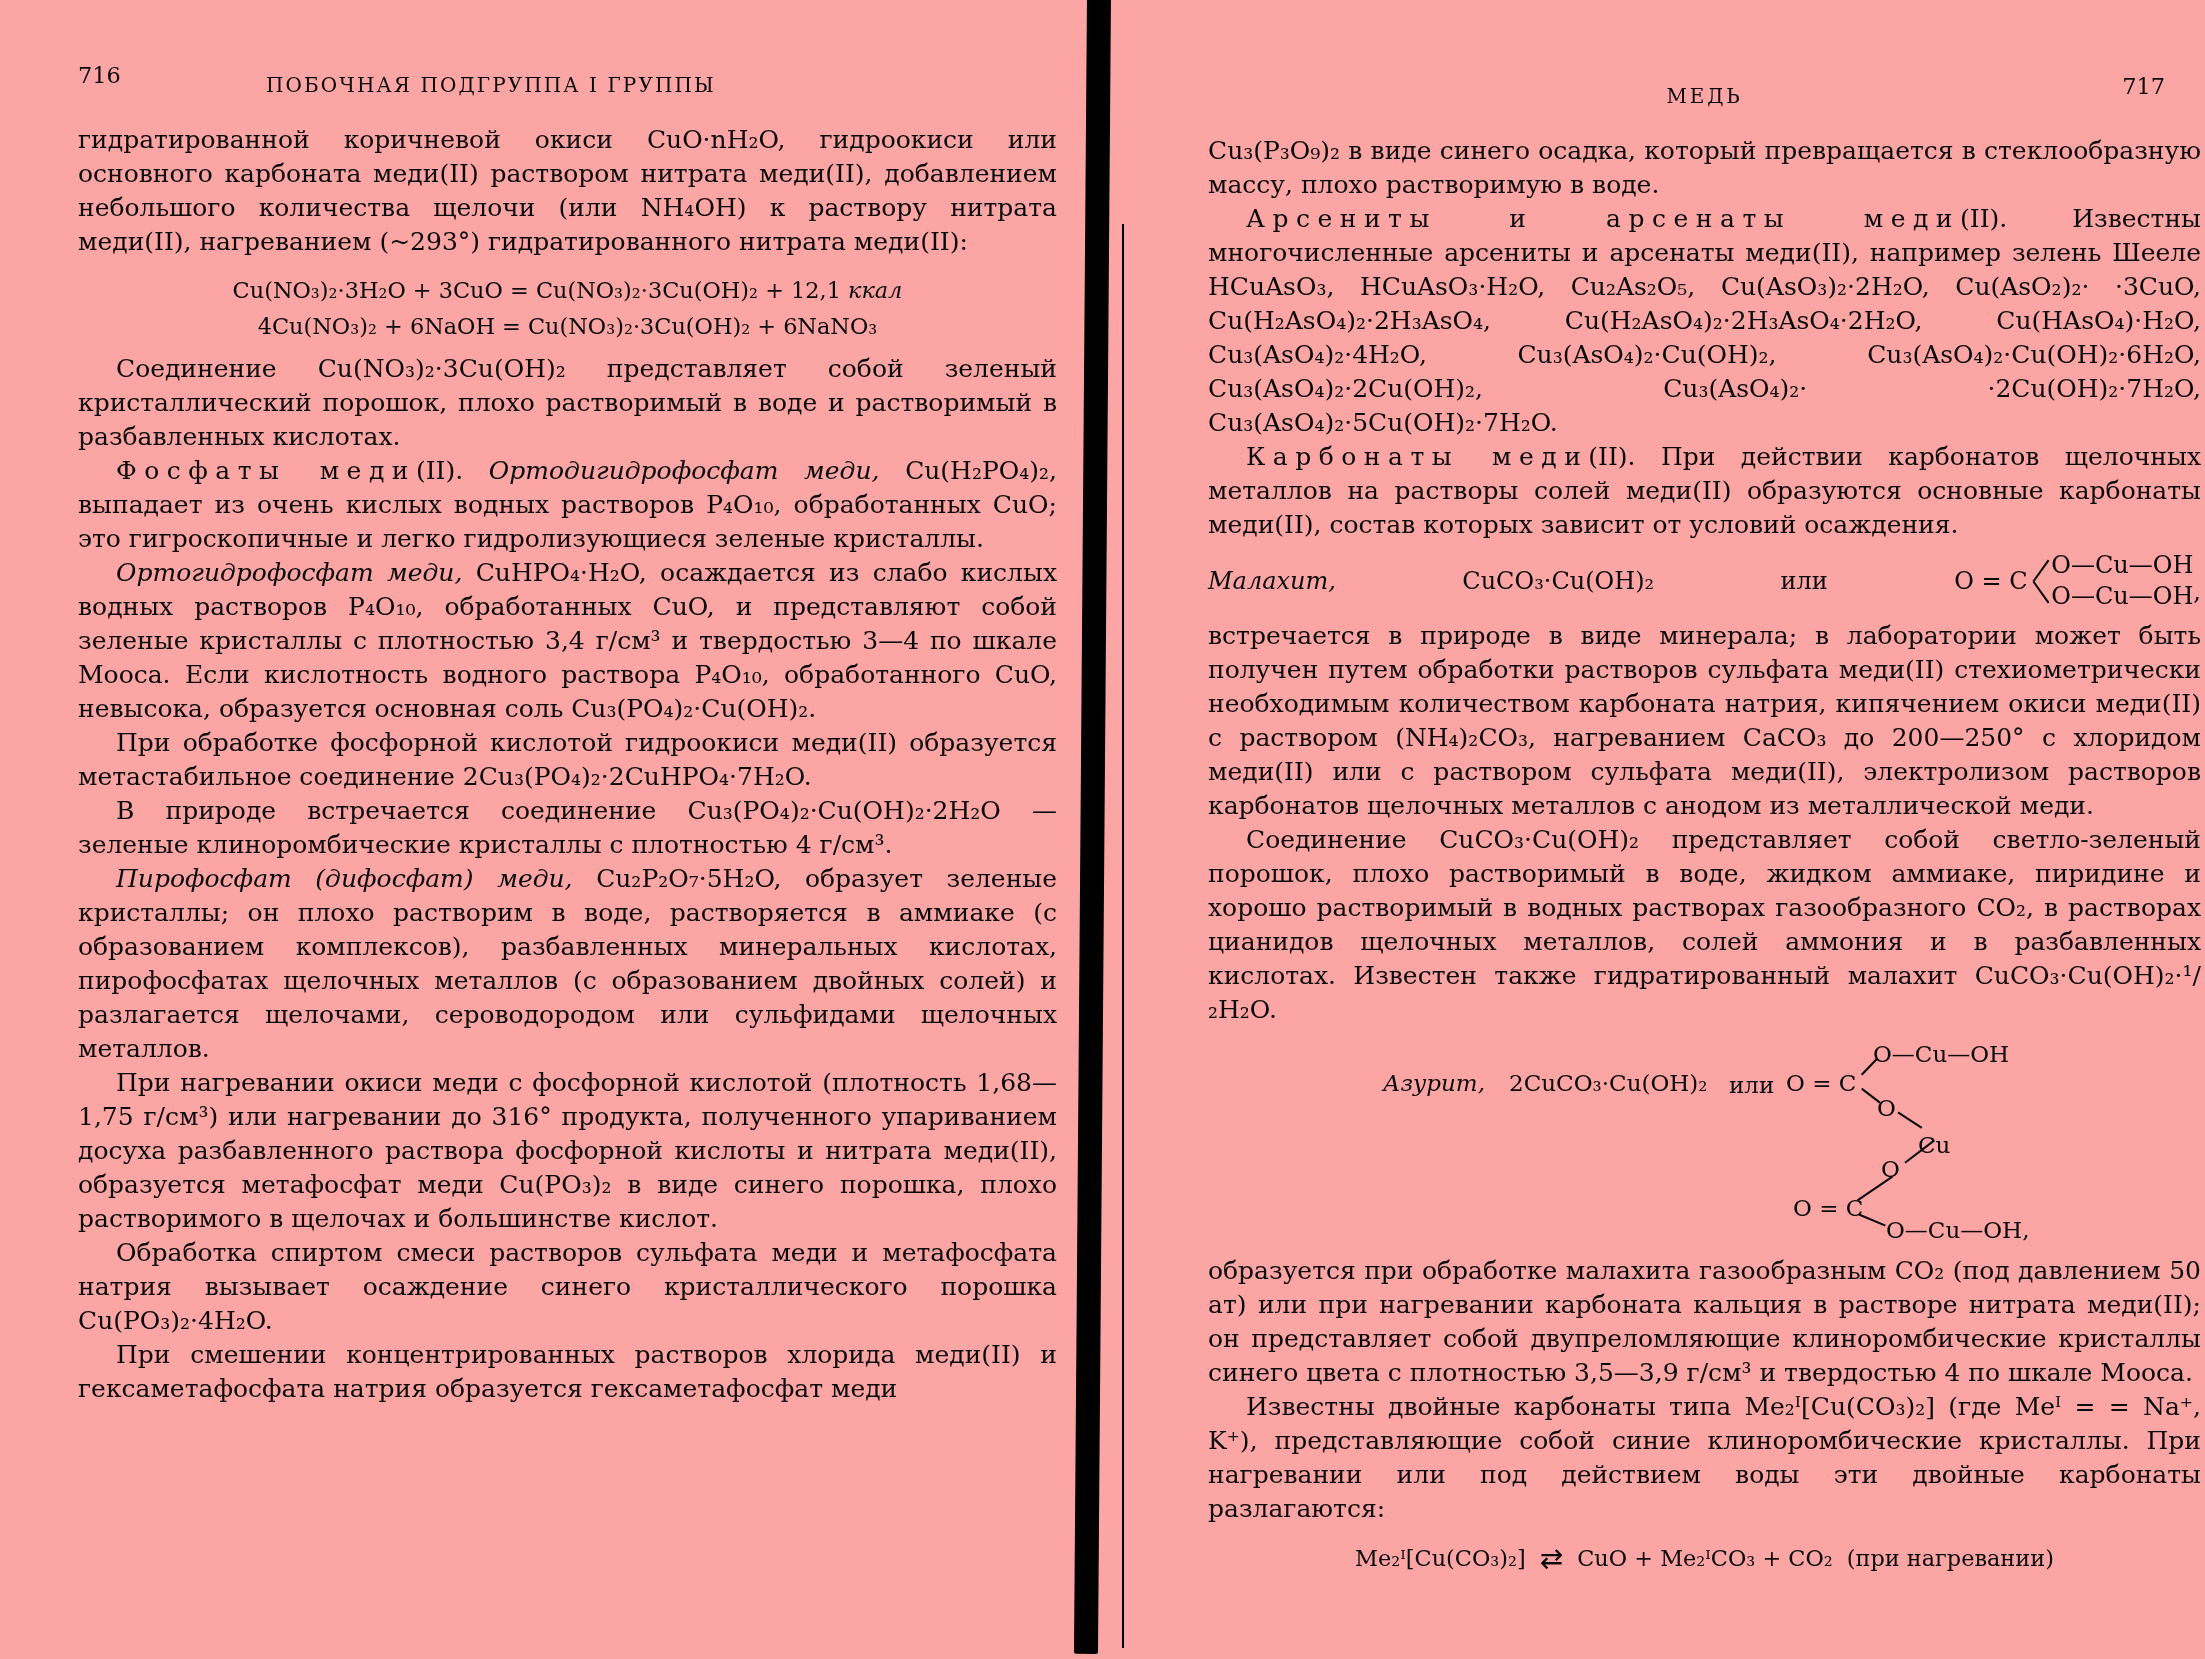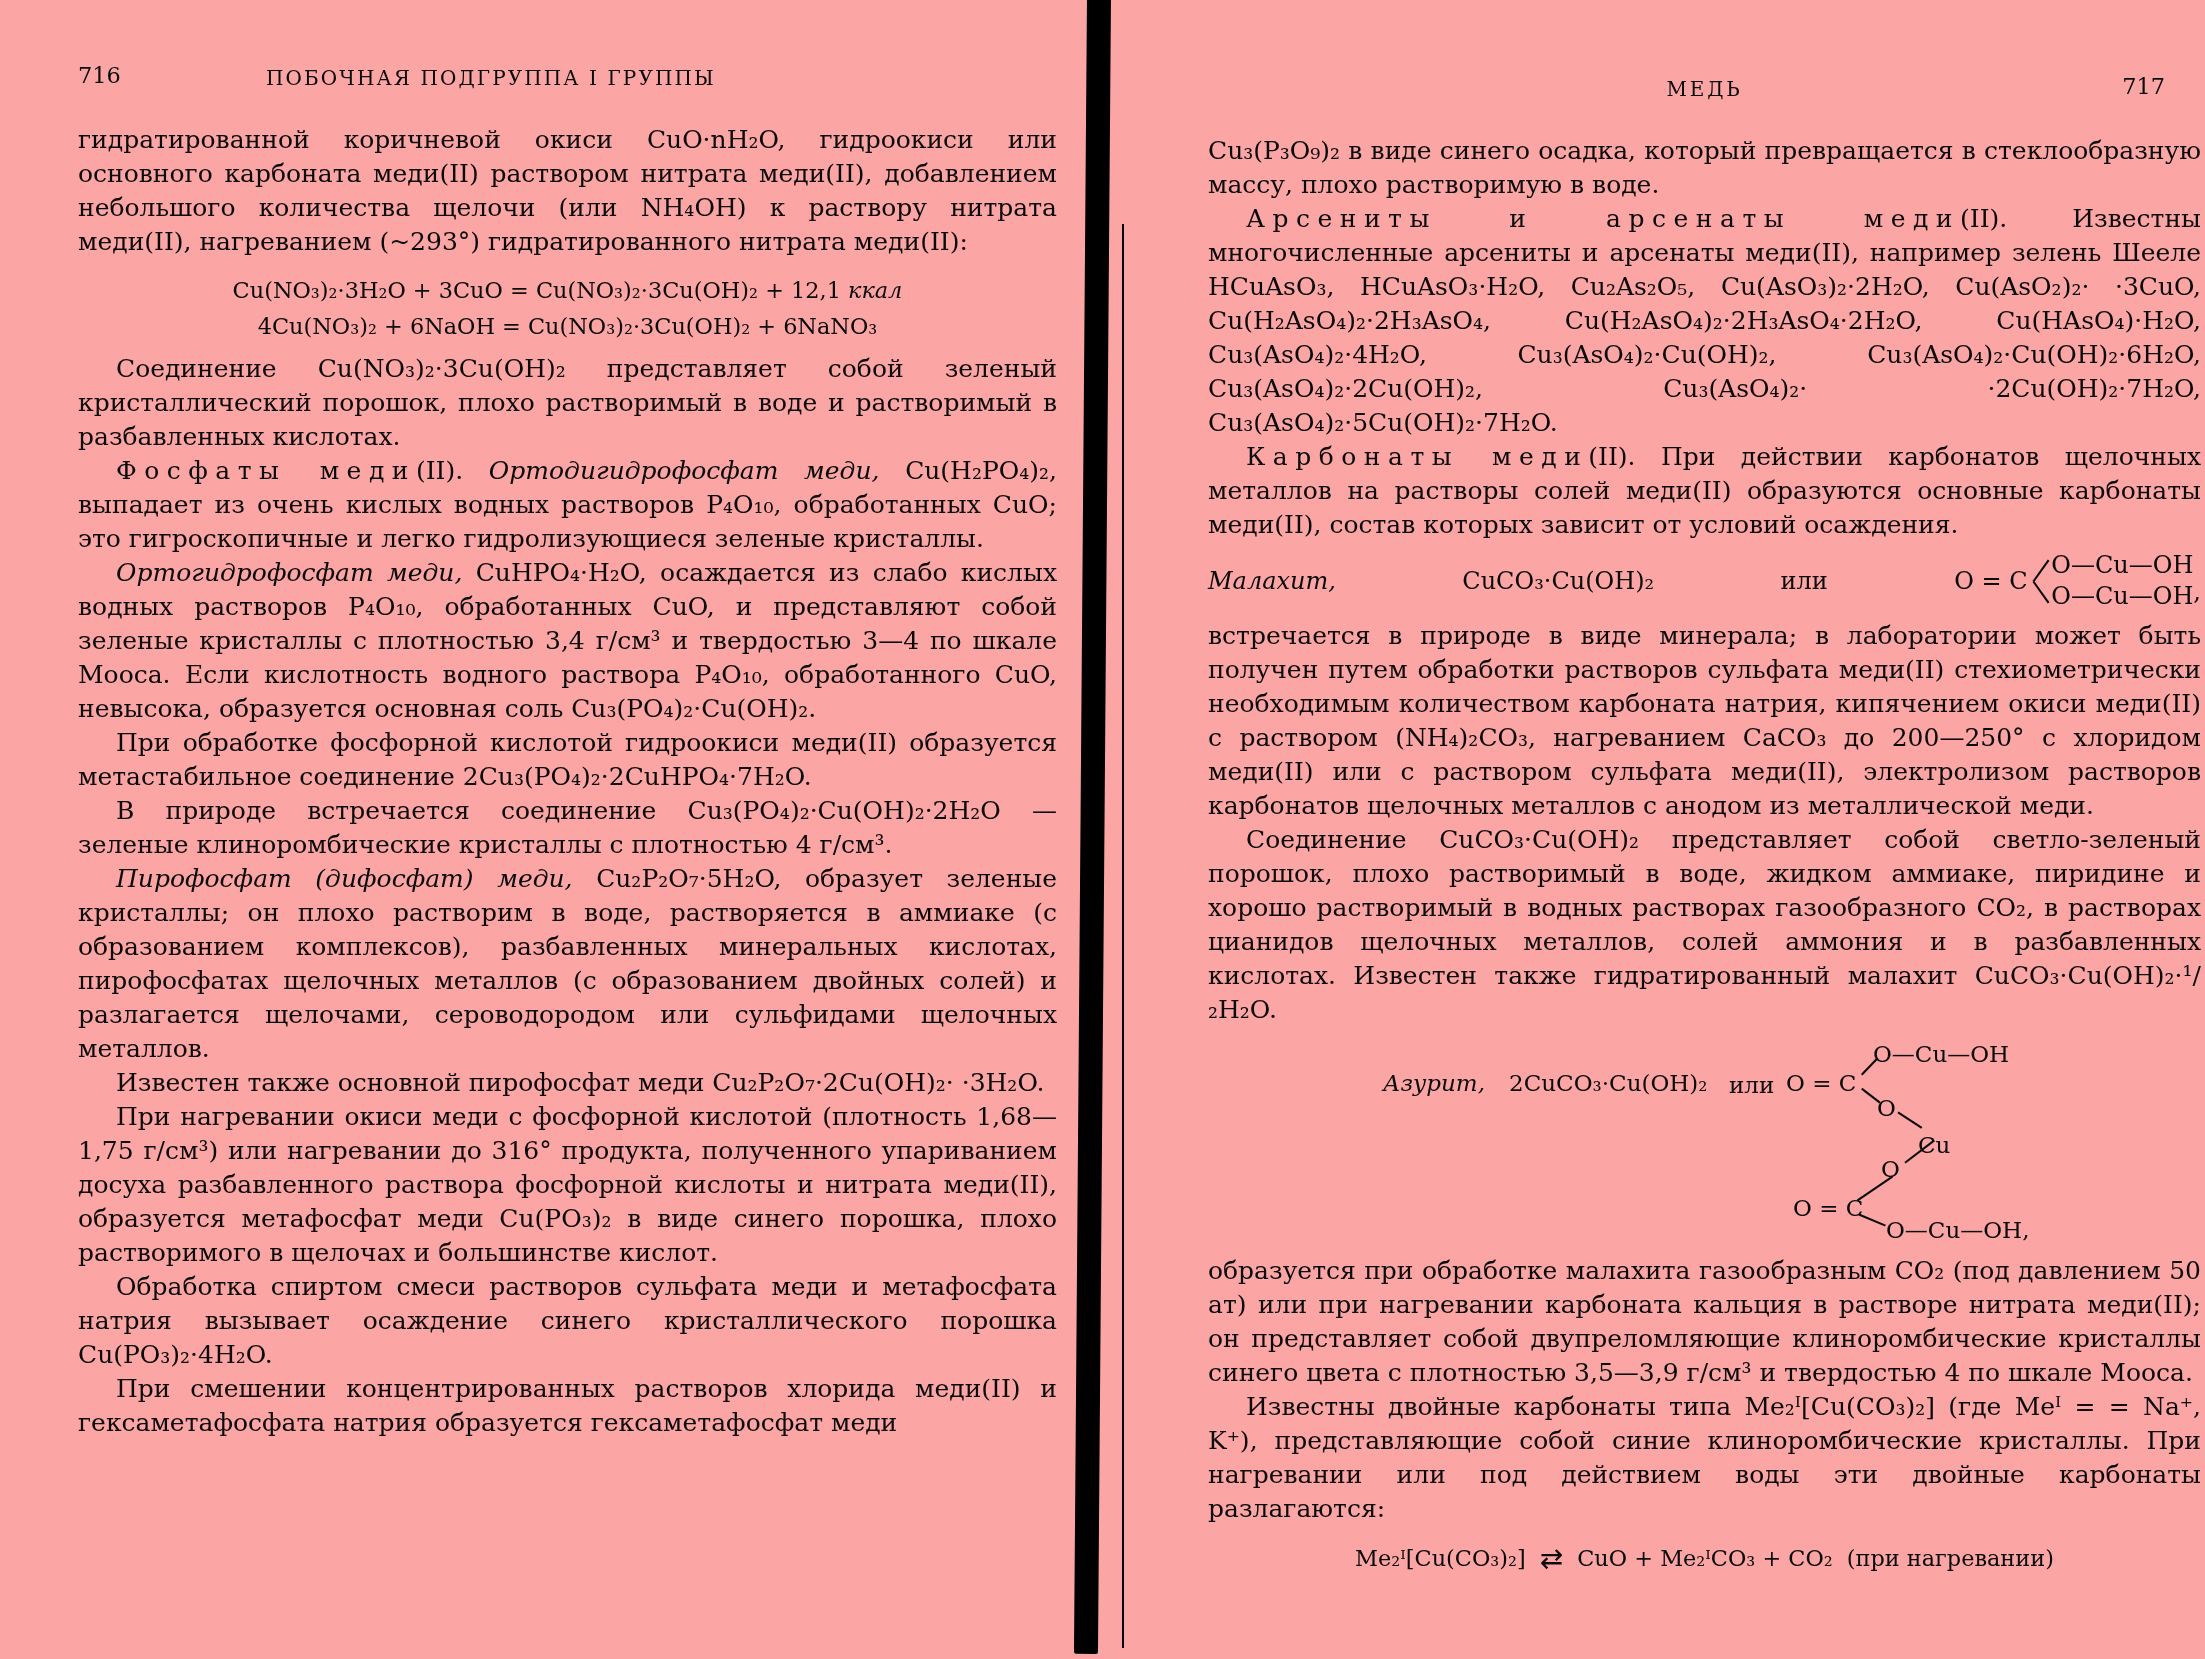--- a/index.html
+++ b/index.html
@@ -7,21 +7,21 @@
         font-family:"DejaVu Serif","DejaVu Sans",serif;color:#0b0b0b;}
   .col{position:absolute;top:0;}
   .col-left{left:78px;width:979px;}
   .col-right{left:1208px;width:993px;}
   .runhead{position:relative;height:29px;font-size:21px;}
   .runhead-left{margin-top:62px;}
   .runhead-right{margin-top:73px;}
   .pn{position:absolute;top:0;font-size:22.4px;}
   .pn-left{left:0;}
   .pn-right{right:36px;}
-  .rh{position:absolute;top:4px;letter-spacing:2.1px;font-size:20px;}
+  .rh{position:absolute;top:11px;letter-spacing:2.1px;font-size:20px;}
   .rh-left{left:188px;}
   .rh-right{left:0;right:0;text-align:center;letter-spacing:2.8px;}
   .bodytext{margin-top:32px;}
   p{margin:0;text-align:justify;font-size:25px;line-height:34px;}
   .ind{text-indent:38px;}
   .it{font-style:italic;}
   .sperr{letter-spacing:0.30em;}
   .eqblock{margin:12.6px 0 8.4px 0;text-align:center;font-size:22.4px;line-height:36px;}
   .eqrow{display:flex;justify-content:center;align-items:center;gap:14px;
          font-size:22.4px;margin-top:19.6px;}
@@ -63,21 +63,20 @@
       <div class="eqblock">
         <div><span>Cu(NO₃)₂·3H₂O + 3CuO = Cu(NO₃)₂·3Cu(OH)₂ + 12,1 </span><span class="it">ккал</span></div>
         <div><span>4Cu(NO₃)₂ + 6NaOH = Cu(NO₃)₂·3Cu(OH)₂ + 6NaNO₃</span></div>
       </div>
       <p class="ind"><span>Соединение Cu(NO₃)₂·3Cu(OH)₂ представляет собой зеленый кристаллический порошок, плохо растворимый в воде и растворимый в разбавленных кислотах.</span></p>
       <p class="ind"><span class="sperr">Фосфаты меди</span><span>(II). </span><span class="it">Ортодигидрофосфат меди, </span><span>Cu(H₂PO₄)₂, выпадает из очень кислых водных растворов P₄O₁₀, обработанных CuO; это гигроскопичные и легко гидролизующиеся зеленые кристаллы.</span></p>
       <p class="ind"><span class="it">Ортогидрофосфат меди, </span><span>CuHPO₄·H₂O, осаждается из слабо кислых водных растворов P₄O₁₀, обработанных CuO, и представляют собой зеленые кристаллы с плотностью 3,4 г/см³ и твердостью 3—4 по шкале Мооса. Если кислотность водного раствора P₄O₁₀, обработанного CuO, невысока, образуется основная соль Cu₃(PO₄)₂·Cu(OH)₂.</span></p>
       <p class="ind"><span>При обработке фосфорной кислотой гидроокиси меди(II) образуется метастабильное соединение 2Cu₃(PO₄)₂·2CuHPO₄·7H₂O.</span></p>
       <p class="ind"><span>В природе встречается соединение Cu₃(PO₄)₂·Cu(OH)₂·2H₂O — зеленые клиноромбические кристаллы с плотностью 4 г/см³.</span></p>
       <p class="ind"><span class="it">Пирофосфат (дифосфат) меди, </span><span>Cu₂P₂O₇·5H₂O, образует зеленые кристаллы; он плохо растворим в воде, растворяется в аммиаке (с образованием комплексов), разбавленных минеральных кислотах, пирофосфатах щелочных металлов (с образованием двойных солей) и разлагается щелочами, сероводородом или сульфидами щелочных металлов.</span></p>
-      <p class="ind"><span>Известен также основной пирофосфат меди Cu₂P₂O₇·2Cu(OH)₂· ·3H₂O.</span></p>
       <p class="ind"><span>При нагревании окиси меди с фосфорной кислотой (плотность 1,68—1,75 г/см³) или нагревании до 316° продукта, полученного упариванием досуха разбавленного раствора фосфорной кислоты и нитрата меди(II), образуется метафосфат меди Cu(PO₃)₂ в виде синего порошка, плохо растворимого в щелочах и большинстве кислот.</span></p>
       <p class="ind"><span>Обработка спиртом смеси растворов сульфата меди и метафосфата натрия вызывает осаждение синего кристаллического порошка Cu(PO₃)₂·4H₂O.</span></p>
       <p class="ind"><span>При смешении концентрированных растворов хлорида меди(II) и гексаметафосфата натрия образуется гексаметафосфат меди</span></p>
     </div>
   </div>
 
   <div class="gutter"></div>
   <div class="gutter-line"></div>
 
   <div class="col col-right">

